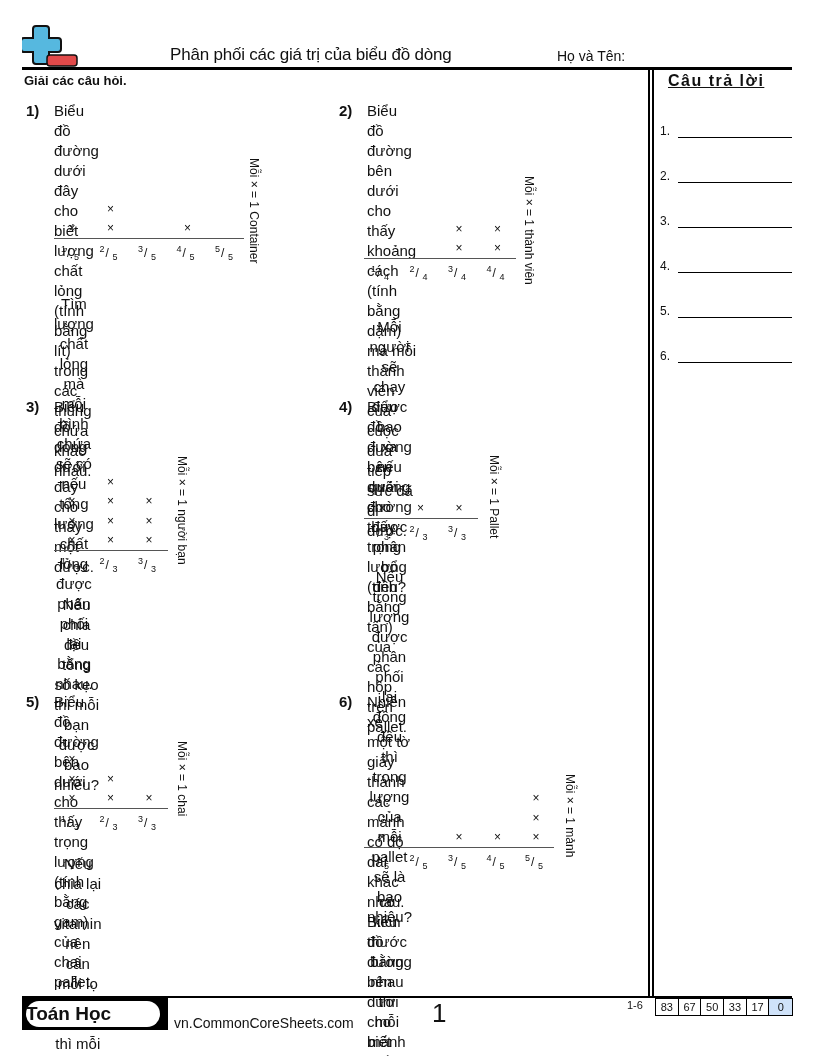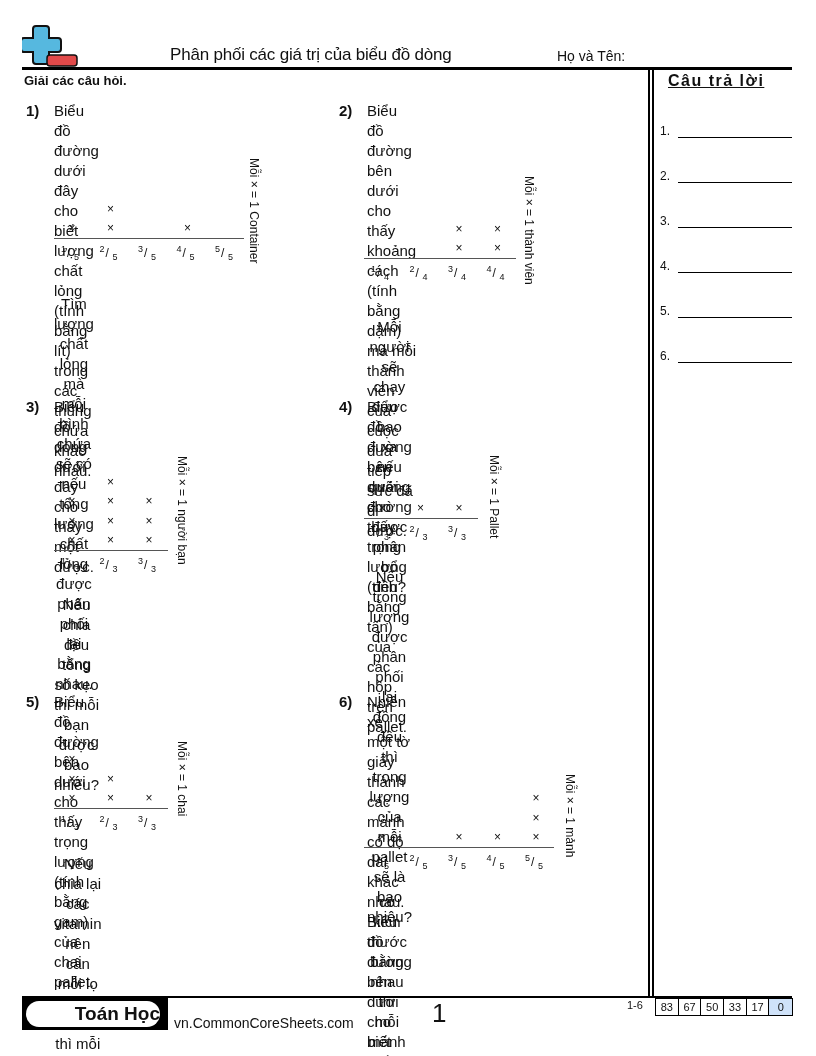--- a/index.html
+++ b/index.html
@@ -30,21 +30,21 @@
     .plot .axis { position: absolute; height: 1px; background: #555; }
     .plot .x { position: absolute; font-size: 12px; width: 12px; text-align: center; line-height: 12px; }
     .plot .tick { position: absolute; font-size: 11px; width: 30px; height: 20px; }
     .plot .tick .n { position: absolute; left: 0; top: 0; font-size: 9px; }
     .plot .tick .s { position: absolute; left: 6px; top: 2px; font-size: 12px; }
     .plot .tick .d { position: absolute; left: 13px; top: 8px; font-size: 9px; }
     .plot .key { position: absolute; font-size: 12px; white-space: nowrap; transform-origin: 0 0; transform: rotate(90deg); }
 
     .footer-rule { position: absolute; left: 22px; top: 996px; width: 770px; height: 2px; background: #000; }
     .brand-box { position: absolute; left: 22px; top: 998px; width: 146px; height: 32px; background: #000; }
-    .brand-pill { position: absolute; left: 4px; top: 3px; width: 134px; height: 26px; background: #fff; border-radius: 13px; font-size: 19px; font-weight: bold; text-align: right; line-height: 26px; }
+    .brand-pill { position: absolute; left: 4px; top: 3px; width: 134px; height: 26px; background: #fff; border-radius: 13px; font-size: 19px; font-weight: bold; text-align: left; line-height: 26px; }
     .site { position: absolute; left: 174px; top: 1015px; font-size: 14px; }
     .page-num { position: absolute; left: 432px; top: 998px; font-size: 26px; }
     .range { position: absolute; left: 627px; top: 999px; font-size: 11px; text-align: center; }
     .scores { position: absolute; left: 655px; top: 998px; display: flex; border: 1px solid #000; height: 18px; }
     .scores .cell { font-size: 11px; width: 22.7px; text-align: center; line-height: 16px; border-right: 1px solid #000; }
     .scores .cell:last-child { border-right: none; background: #cfe2f9; }
   </style>
 </head>
 <body>
 

